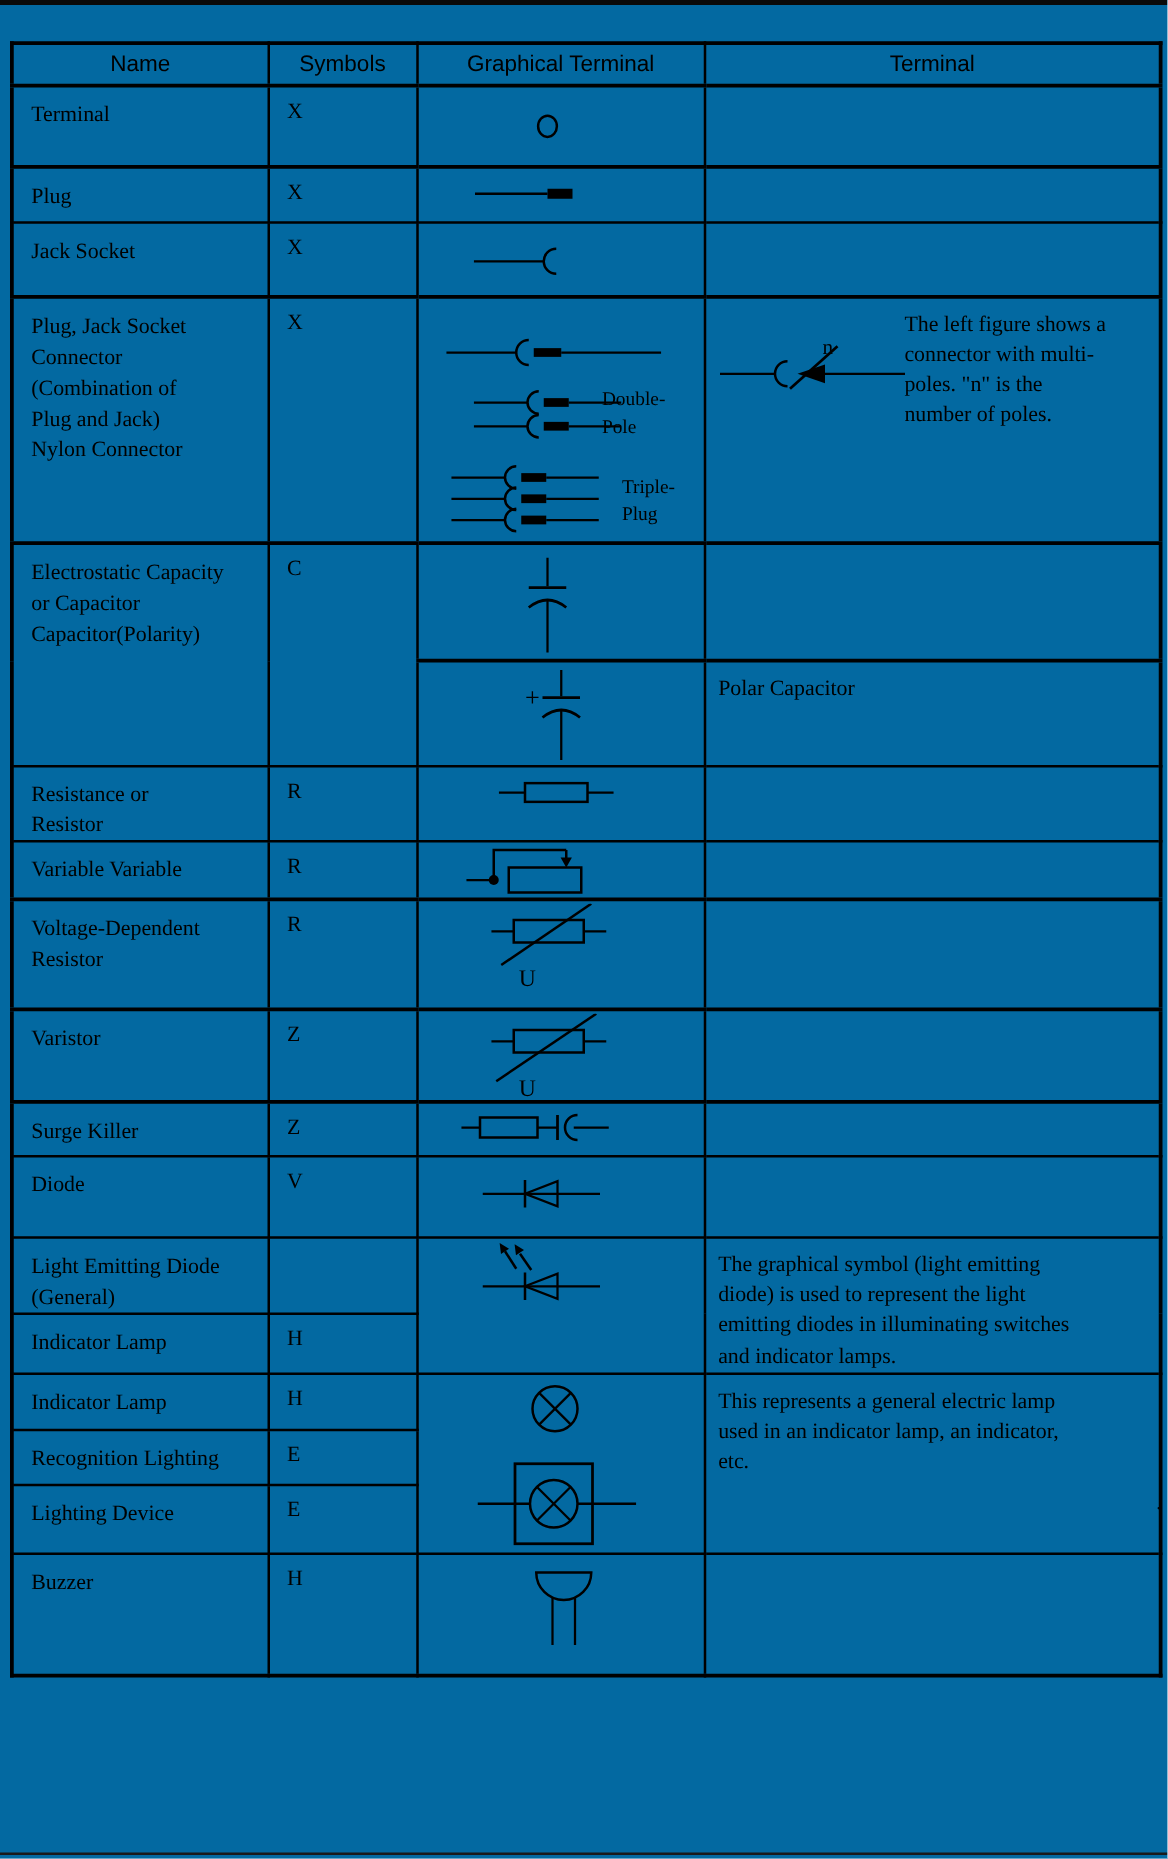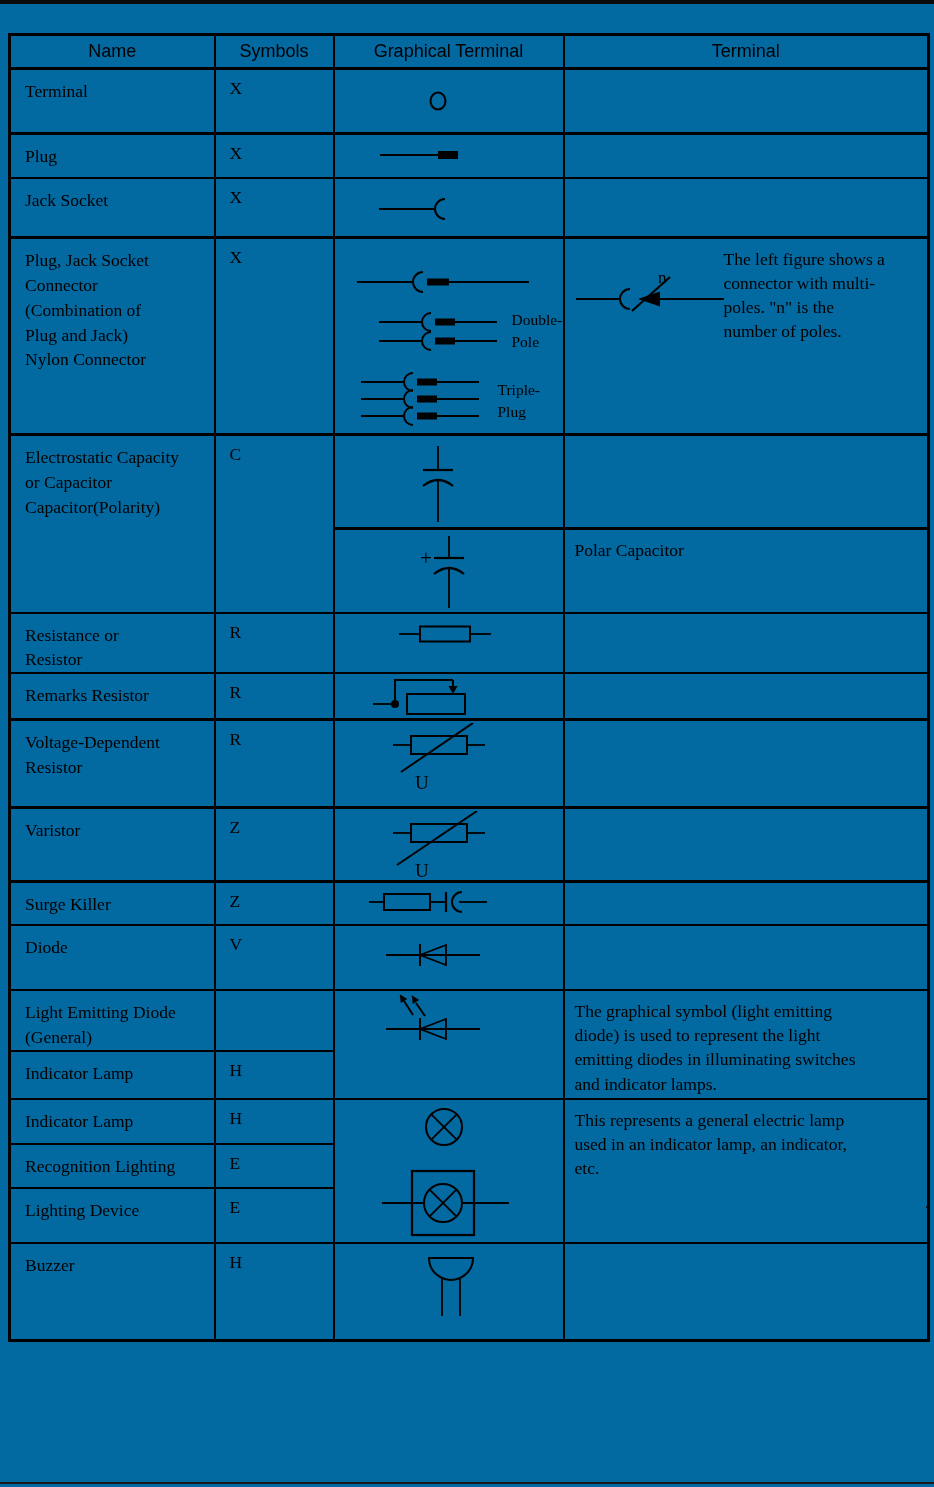--- a/index.html
+++ b/index.html
@@ -106,21 +106,21 @@
         <svg class="abs" style="left:44px;top:73px" width="132" height="40">
           <line x1="0" y1="10" x2="43" y2="10" stroke-width="1.8"></line>
           <path d="M52,1 A9,9 0 0 0 52,19" stroke-width="2"></path>
           <rect x="56" y="6.5" width="20" height="7" fill="#000"></rect>
           <line x1="76" y1="10" x2="118" y2="10" stroke-width="1.8"></line>
           <line x1="0" y1="29" x2="43" y2="29" stroke-width="1.8"></line>
           <path d="M52,20 A9,9 0 0 0 52,38" stroke-width="2"></path>
           <rect x="56" y="25.5" width="20" height="7" fill="#000"></rect>
           <line x1="76" y1="29" x2="118" y2="29" stroke-width="1.8"></line>
         </svg>
-        <div class="pole-label" style="left:177px;top:70px">Double-
+        <div class="pole-label" style="left:147px;top:70px">Double-
 Pole</div>
         <svg class="abs" style="left:26px;top:133px" width="132" height="56">
           <line x1="0" y1="10" x2="43" y2="10" stroke-width="1.8"></line>
           <path d="M52,1 A9,9 0 0 0 52,19" stroke-width="2"></path>
           <rect x="56" y="6.5" width="20" height="7" fill="#000"></rect>
           <line x1="76" y1="10" x2="118" y2="10" stroke-width="1.8"></line>
           <line x1="0" y1="27" x2="43" y2="27" stroke-width="1.8"></line>
           <path d="M52,18 A9,9 0 0 0 52,36" stroke-width="2"></path>
           <rect x="56" y="23.5" width="20" height="7" fill="#000"></rect>
           <line x1="76" y1="27" x2="118" y2="27" stroke-width="1.8"></line>
@@ -184,21 +184,21 @@
         <svg class="abs" style="left:64px;top:11px" width="92" height="18">
           <line x1="0" y1="9" x2="21" y2="9" stroke-width="1.8"></line>
           <rect x="21" y="1.5" width="50" height="15" stroke="#000" stroke-width="2" fill="none"></rect>
           <line x1="71" y1="9" x2="92" y2="9" stroke-width="1.8"></line>
         </svg>
       </td>
       <td class="rem"></td>
     </tr>
 
     <tr class="tb" style="height:46px">
-      <td class="name">Remarks Resistor</td>
+      <td class="name">Variable Variable</td>
       <td class="sym">R</td>
       <td class="gfx">
         <svg class="abs" style="left:38px;top:0px" width="112" height="44">
           <line x1="0" y1="30" x2="22" y2="30" stroke-width="1.8"></line>
           <circle cx="22" cy="30" r="4" fill="#000" stroke="none"></circle>
           <path d="M22,30 L22,6 L80,6" stroke-width="2"></path>
           <line x1="80" y1="6" x2="80" y2="13" stroke-width="2"></line>
           <polygon points="75.5,12 84.5,12 80,20" fill="#000" stroke="none"></polygon>
           <rect x="34" y="20" width="58" height="20" stroke="#000" stroke-width="2" fill="none"></rect>
         </svg>

